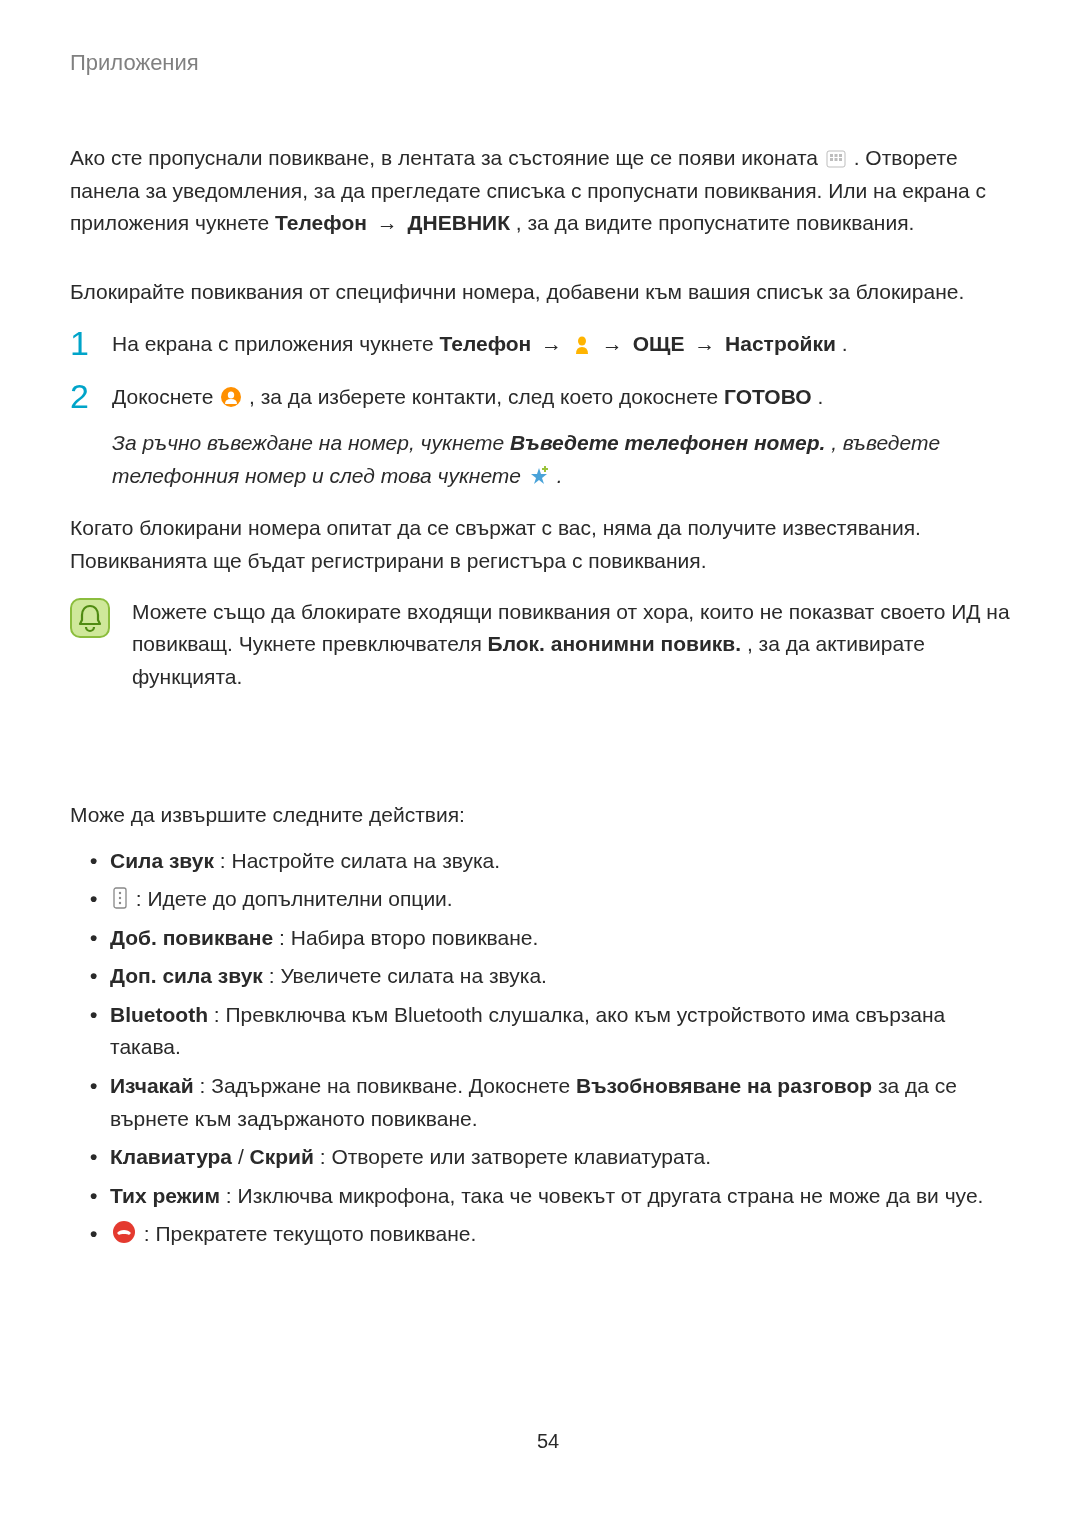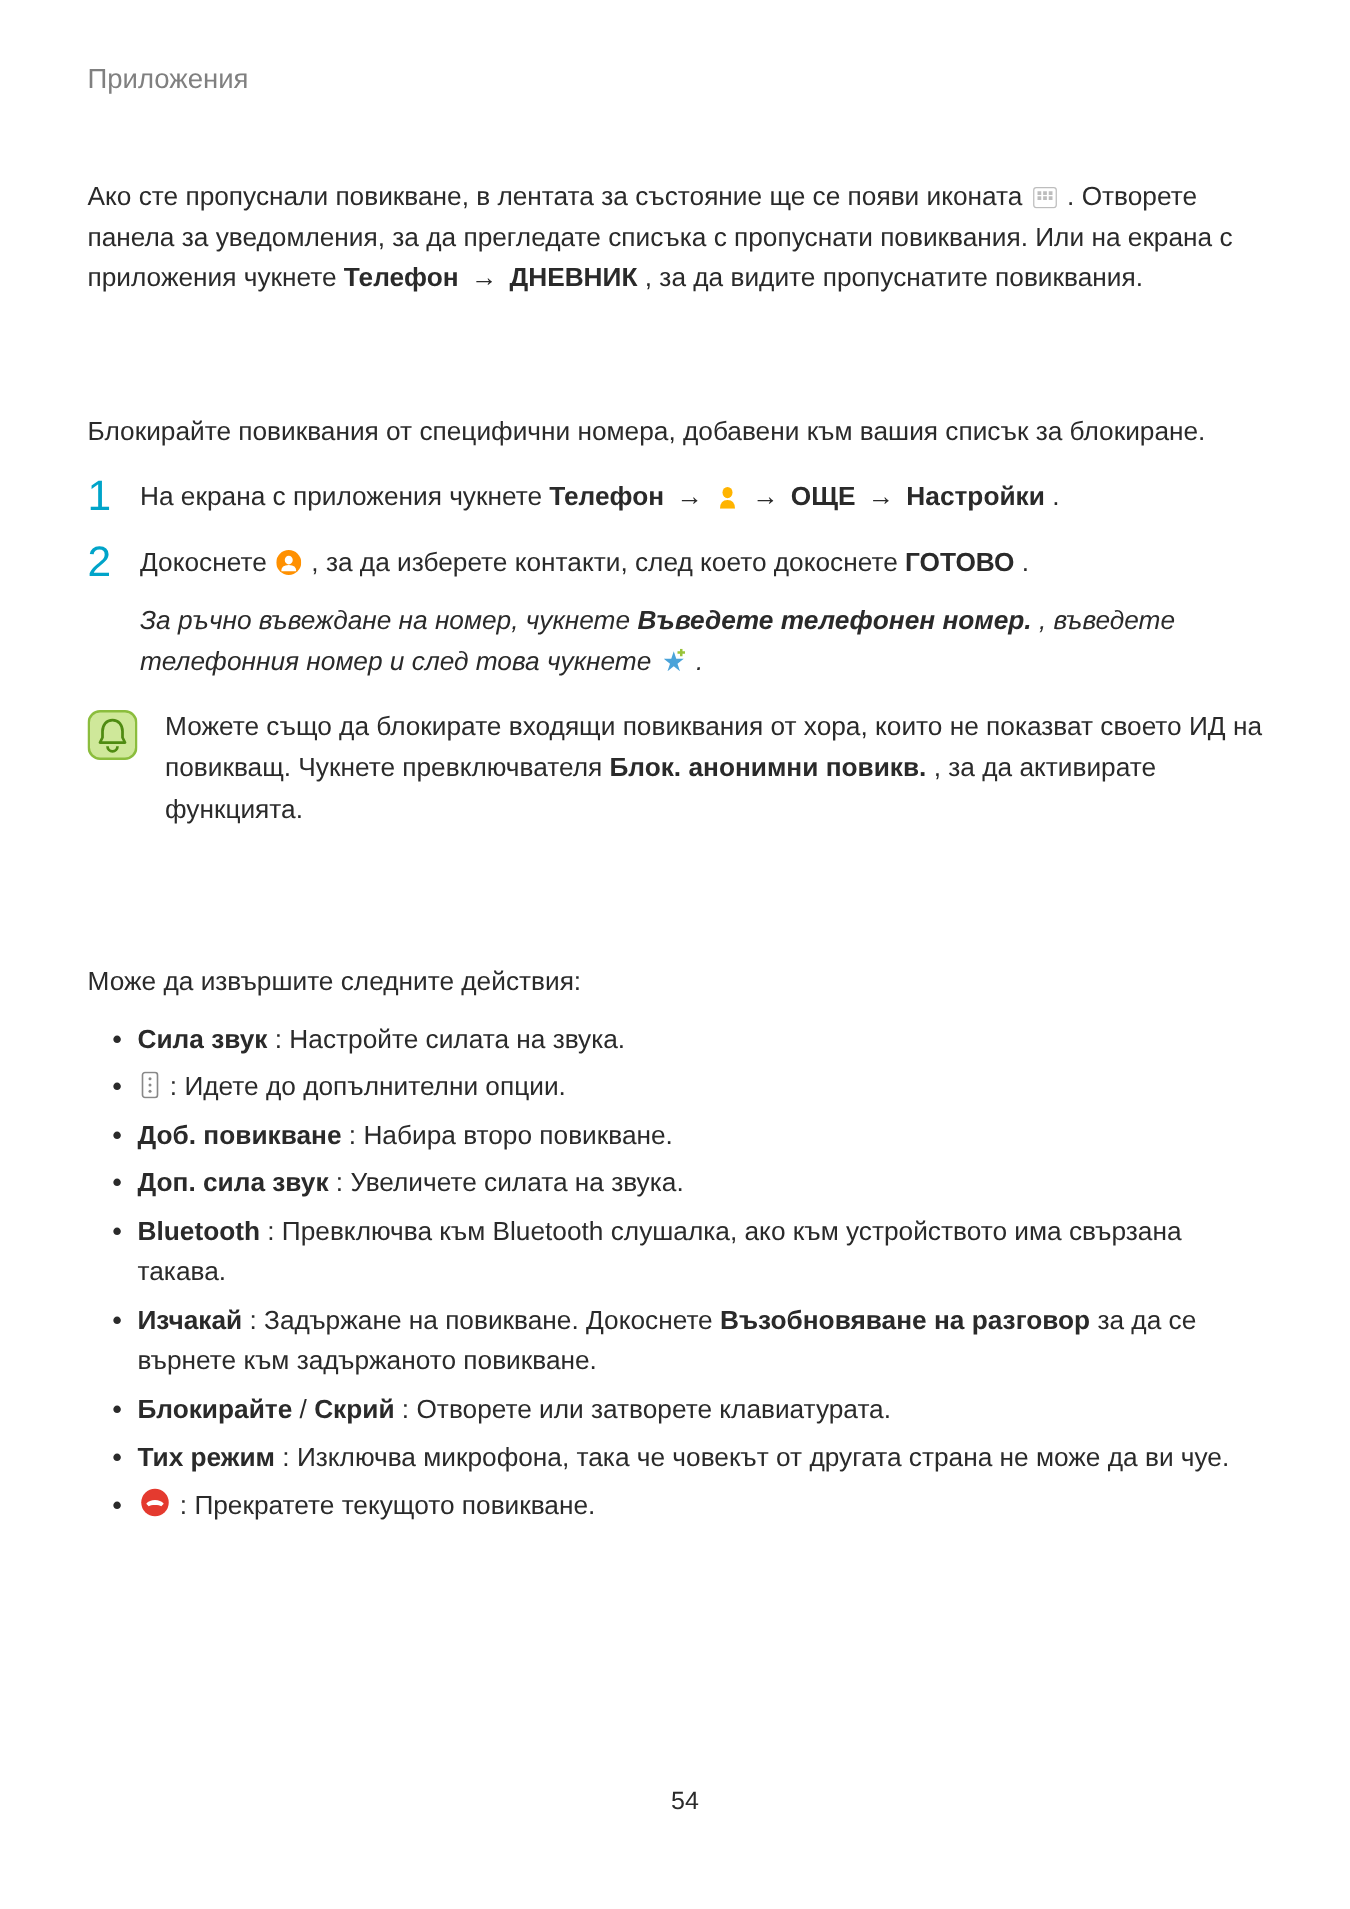--- a/index.html
+++ b/index.html
@@ -131,21 +131,21 @@
           </g>
         </svg>
     </span>
     <span>. Отворете панела за уведомления, за да прегледате списъка с пропуснати повиквания. Или на екрана с приложения чукнете </span>
     <span class="bold-inline">Телефон</span>
     <span class="arrow">→</span>
     <span class="bold-inline">ДНЕВНИК</span>
     <span>, за да видите пропуснатите повиквания.</span>
   </div>
 
-  <div class="para" style="margin-top:90px">Блокирайте повиквания от специфични номера, добавени към вашия списък за блокиране.</div>
+  <div class="para" style="margin-top:36px">Блокирайте повиквания от специфични номера, добавени към вашия списък за блокиране.</div>
 
   <div class="steps">
 
     <div class="step">
       <div class="step-num">1</div>
       <div class="step-body">
         <span>На екрана с приложения чукнете </span>
         <span class="bold-inline">Телефон</span>
         <span class="arrow">→</span>
         <span class="inline-icon">
@@ -189,20 +189,21 @@
                 <rect x="13" y="2" width="6" height="2" fill="#9ac33a"></rect>
                 <rect x="15" y="0" width="2" height="6" fill="#9ac33a"></rect>
               </svg>
           </span>
           <span>.</span>
         </div>
       </div>
     </div>
   </div>
 
+  <div class="para">Когато блокирани номера опитат да се свържат с вас, няма да получите известявания. Повикванията ще бъдат регистрирани в регистъра с повиквания.</div>
 
   <div class="note-box">
     <div class="note-icon">
       <svg width="40" height="40" viewBox="0 0 40 40">
         <rect x="1" y="1" width="38" height="38" rx="9" fill="#cfe89a" stroke="#8bbd3d" stroke-width="2"></rect>
         <path d="M20 8 C15 8 12 12 12 17 L12 22 L10 26 L30 26 L28 22 L28 17 C28 12 25 8 20 8 Z" fill="none" stroke="#4f8b12" stroke-width="2.2" stroke-linejoin="round"></path>
         <path d="M16 29 A4 4 0 0 0 24 29" fill="none" stroke="#4f8b12" stroke-width="2.2"></path>
       </svg>
     </div>
     <div class="note-text">
@@ -261,21 +262,21 @@
     <div class="bullet">
       <div class="dot">•</div>
       <div class="bbody">
         <span class="bold-inline">Изчакай</span><span> : </span><span>Задържане на повикване. Докоснете </span><span class="bold-inline">Възобновяване на разговор</span><span> за да се върнете към задържаното повикване.</span>
       </div>
     </div>
 
     <div class="bullet">
       <div class="dot">•</div>
       <div class="bbody">
-        <span class="bold-inline">Блокирайте</span><span> / </span><span class="bold-inline">Скрий</span><span> : </span><span>Отворете или затворете клавиатурата.</span>
+        <span class="bold-inline">Клавиатура</span><span> / </span><span class="bold-inline">Скрий</span><span> : </span><span>Отворете или затворете клавиатурата.</span>
       </div>
     </div>
 
     <div class="bullet">
       <div class="dot">•</div>
       <div class="bbody">
         <span class="bold-inline">Тих режим</span><span> : </span><span>Изключва микрофона, така че човекът от другата страна не може да ви чуе.</span>
       </div>
     </div>
 

